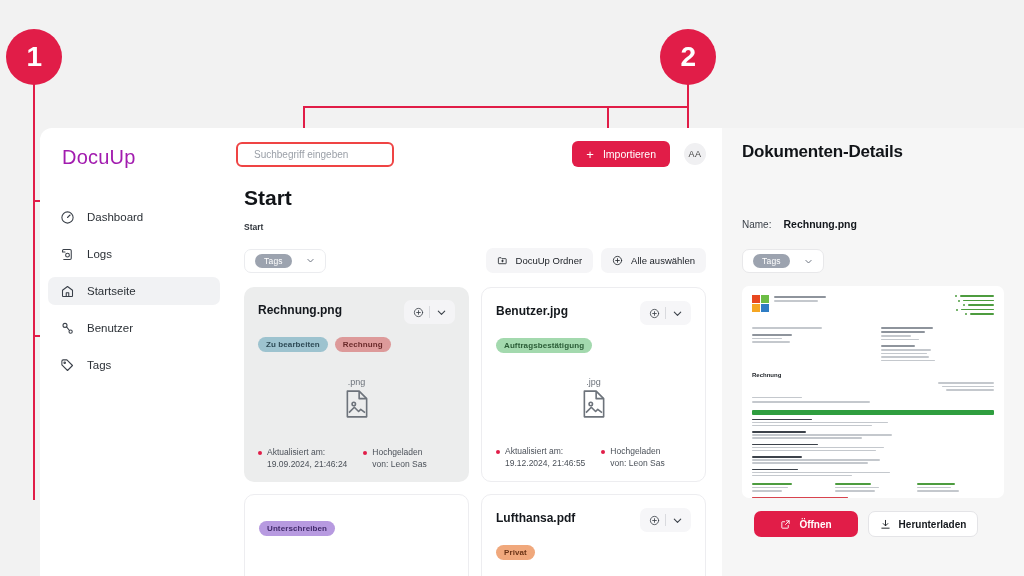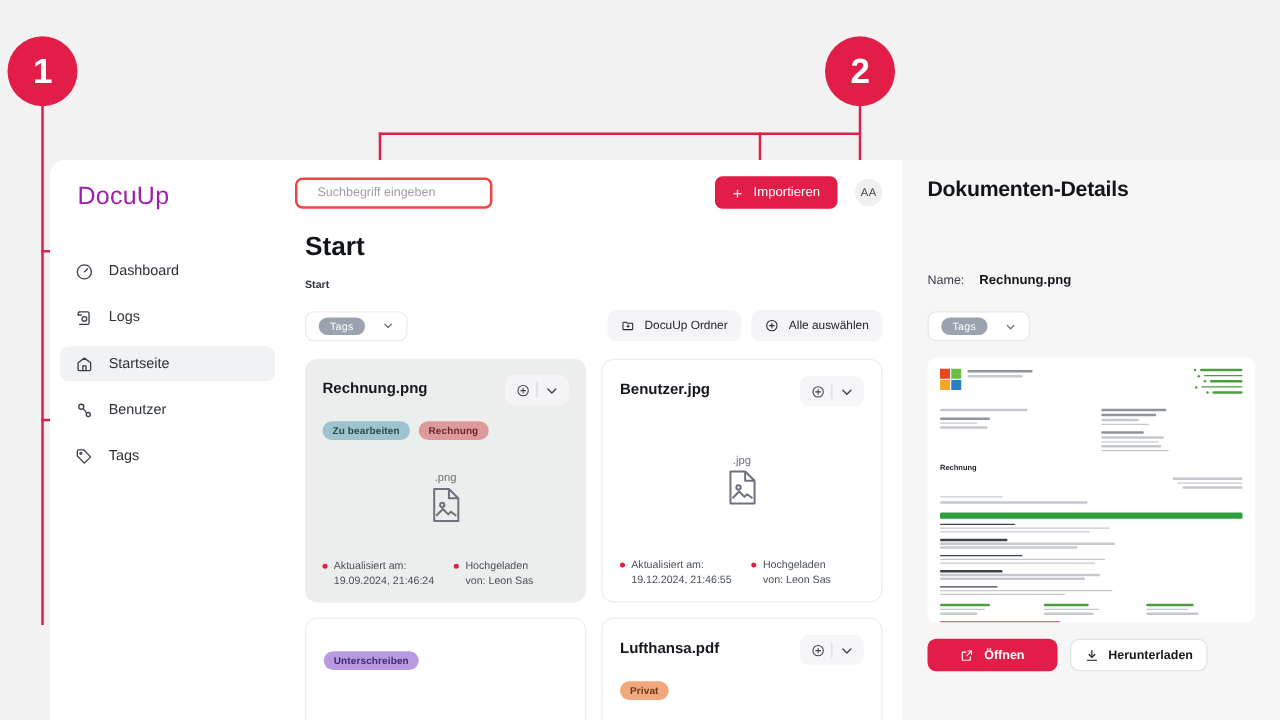--- a/index.html
+++ b/index.html
@@ -174,21 +174,21 @@
 
   .descbox {
     margin-top: 12px; height: 36px; background: #fff;
     border: 1px solid #eaeaec; border-radius: 7px;
     padding: 10px 11px; font-size: 10px; color: #9ba0a8;
   }
   .det-btns { display: flex; gap: 10px; margin-top: 13px; }
   .btn-open {
     flex: 0 0 104px; height: 26px; background: #e11d48; color: #fff;
     border-radius: 7px; display: flex; align-items: center; justify-content: center;
-    gap: 8px; font-size: 10px; font-weight: 600;
+    gap: 8px; font-size: 10px; font-weight: 600; margin-left: 12px;
   }
   .btn-dl {
     flex: 0 0 110px; height: 26px; background: #fff; color: #14181d;
     border: 1px solid #e4e4e7; border-radius: 7px;
     display: flex; align-items: center; justify-content: center;
     gap: 8px; font-size: 10px; font-weight: 600;
   }
   .btn-open svg, .btn-dl svg { width: 11px; height: 11px; display: block; }
 </style>
 </head>
@@ -383,20 +383,23 @@
                   </svg>
               </span>
               <span class="act-div"></span>
               <span class="act-ico">
                 <svg viewBox="0 0 24 24" fill="none" stroke="currentColor" stroke-width="2.4" stroke-linecap="round" stroke-linejoin="round">
                     <path d="M5 9l7 7 7-7"></path>
                   </svg>
               </span>
             </div>
           </div>
+          <div class="tagrow">
+            <span class="pill" style="background:#a3d9ae;color:#2a5c36;">Auftragsbestätigung</span>
+          </div>
           <div class="thumb">
             <span class="thumb-ext">.jpg</span>
             <span>
               <svg viewBox="0 0 24 28" fill="none" stroke="currentColor" stroke-width="1.5" stroke-linejoin="round">
                 <path d="M3 2h11l7 7v17H3z"></path>
                   <path d="M14 2v7h7"></path>
                   <circle cx="9" cy="14" r="1.6"></circle>
                   <path d="M4.5 22l5-5 4 4 2-2 4 3"></path>
               </svg>
             </span>

